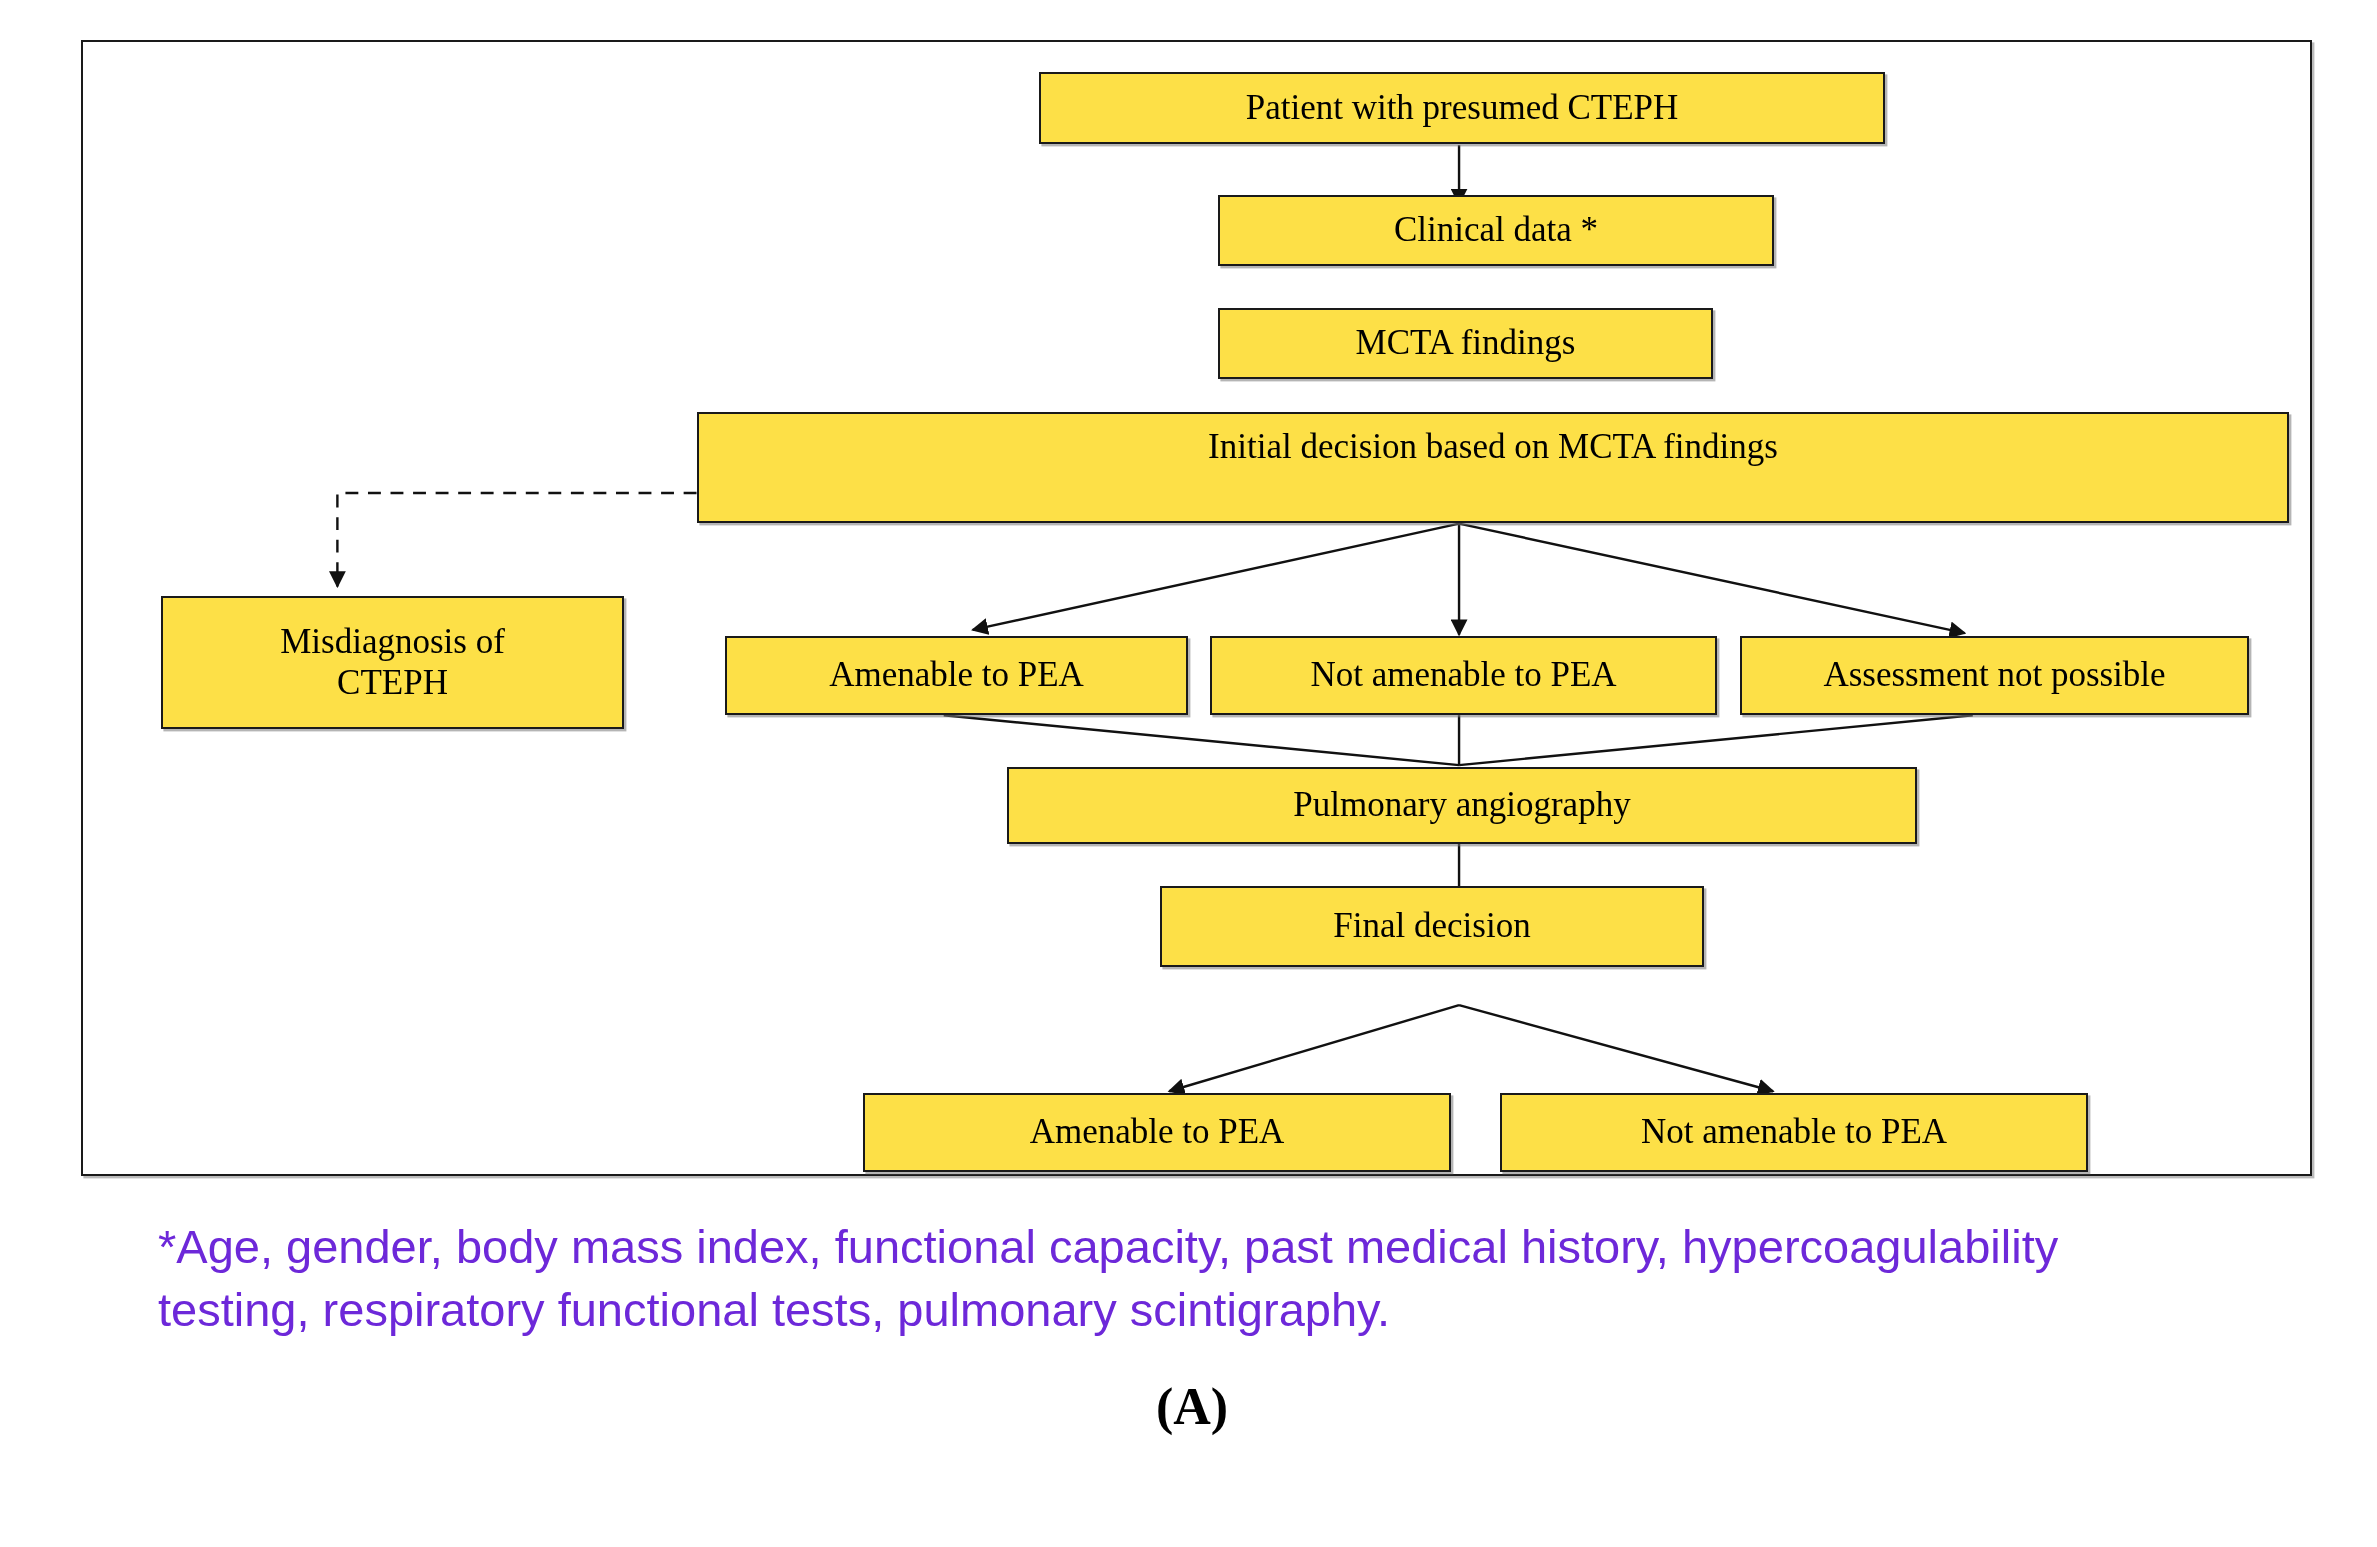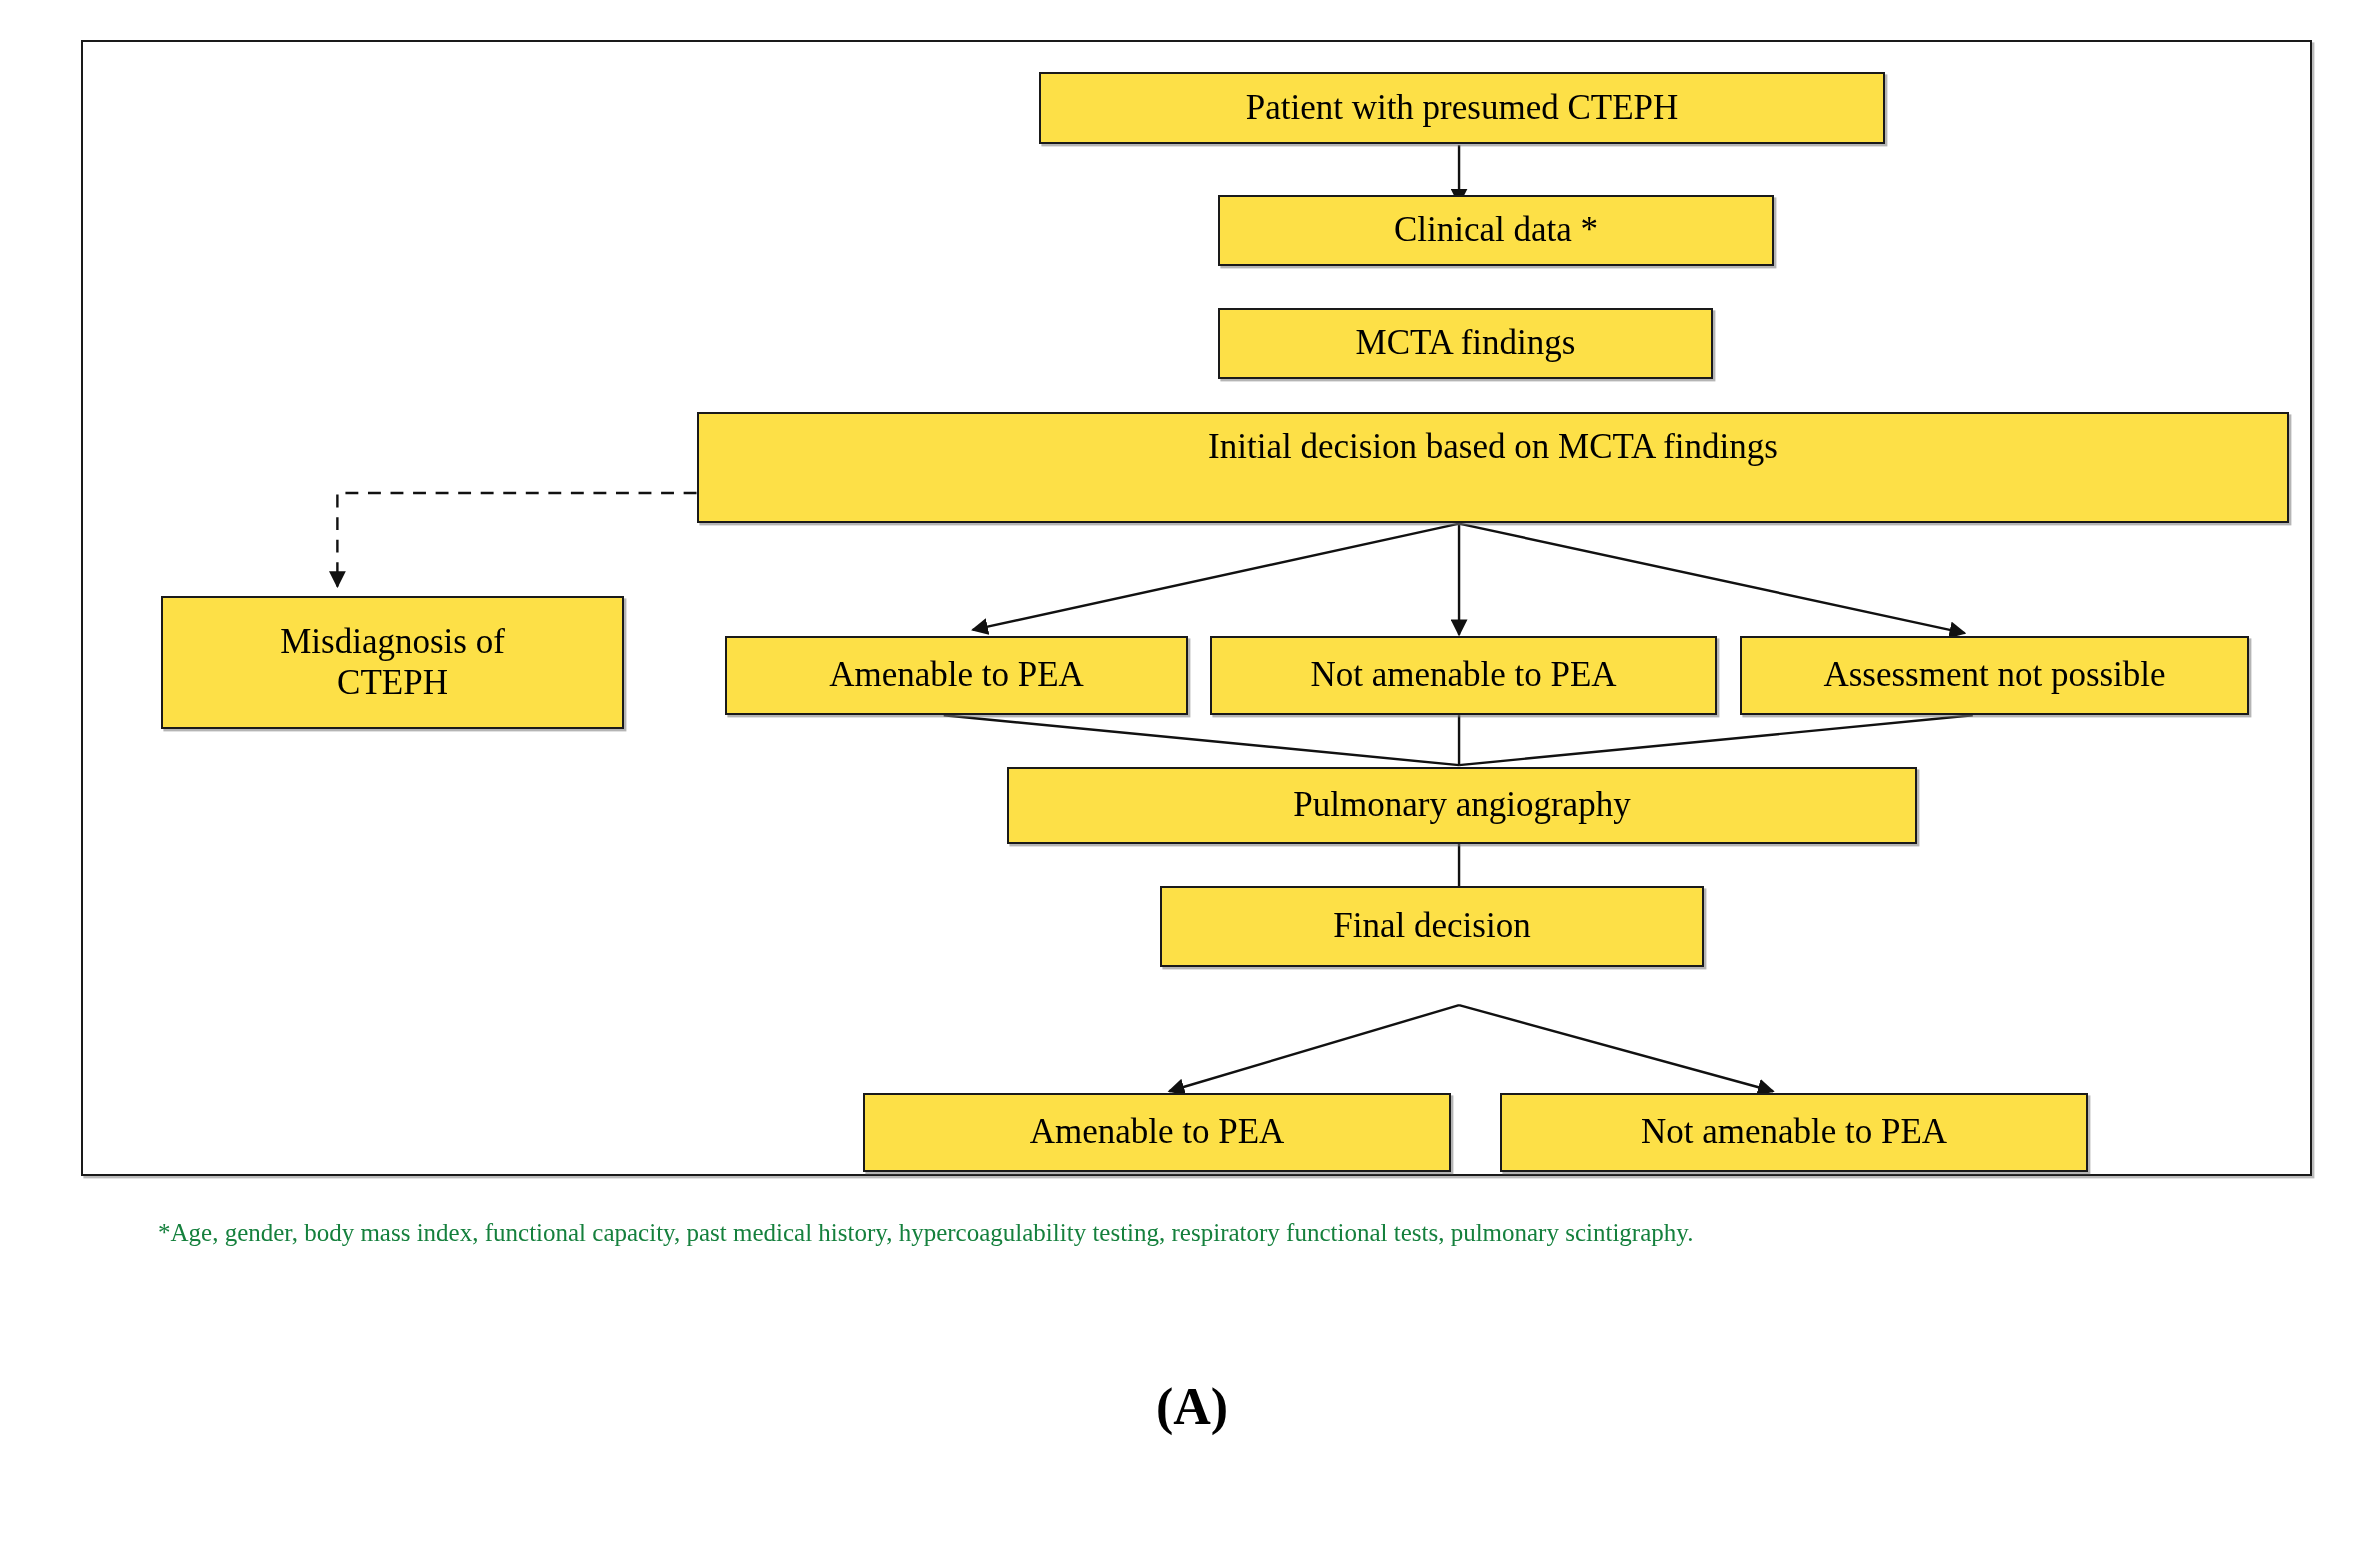--- a/index.html
+++ b/index.html
@@ -51,24 +51,24 @@
   }
   .outer-frame {
     position: absolute;
     box-sizing: border-box;
     border: 2.4px solid #1a1a1a;
     background: transparent;
     box-shadow: 2.4px 2.4px 0 0 rgba(120,120,120,0.5);
   }
   .footnote {
     position: absolute;
-    font-family: Liberation Serif, serif;
-    font-size: 25px;
+    font-family: Liberation Sans, sans-serif;
+    font-size: 47px;
     line-height: 1.33;
-    color: #15803d;
+    color: #6d28d9;
     width: 2062px;
     text-align: left;
   }
   .panel-label {
     position: absolute;
     font-family: "Liberation Serif", "DejaVu Serif", serif;
     font-size: 52px;
     font-weight: bold;
     color: #000000;
     text-align: center;

